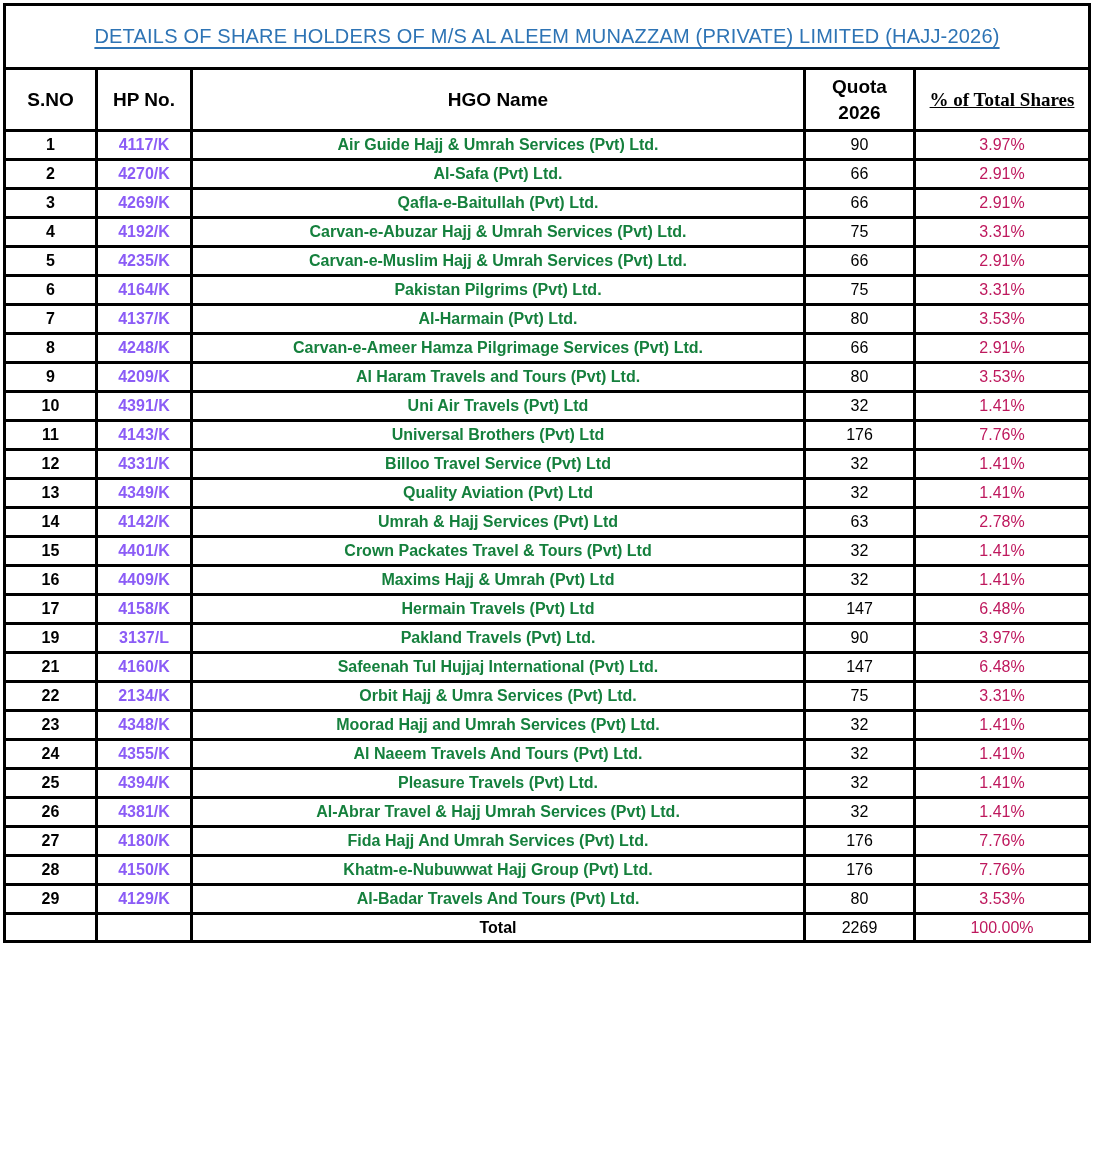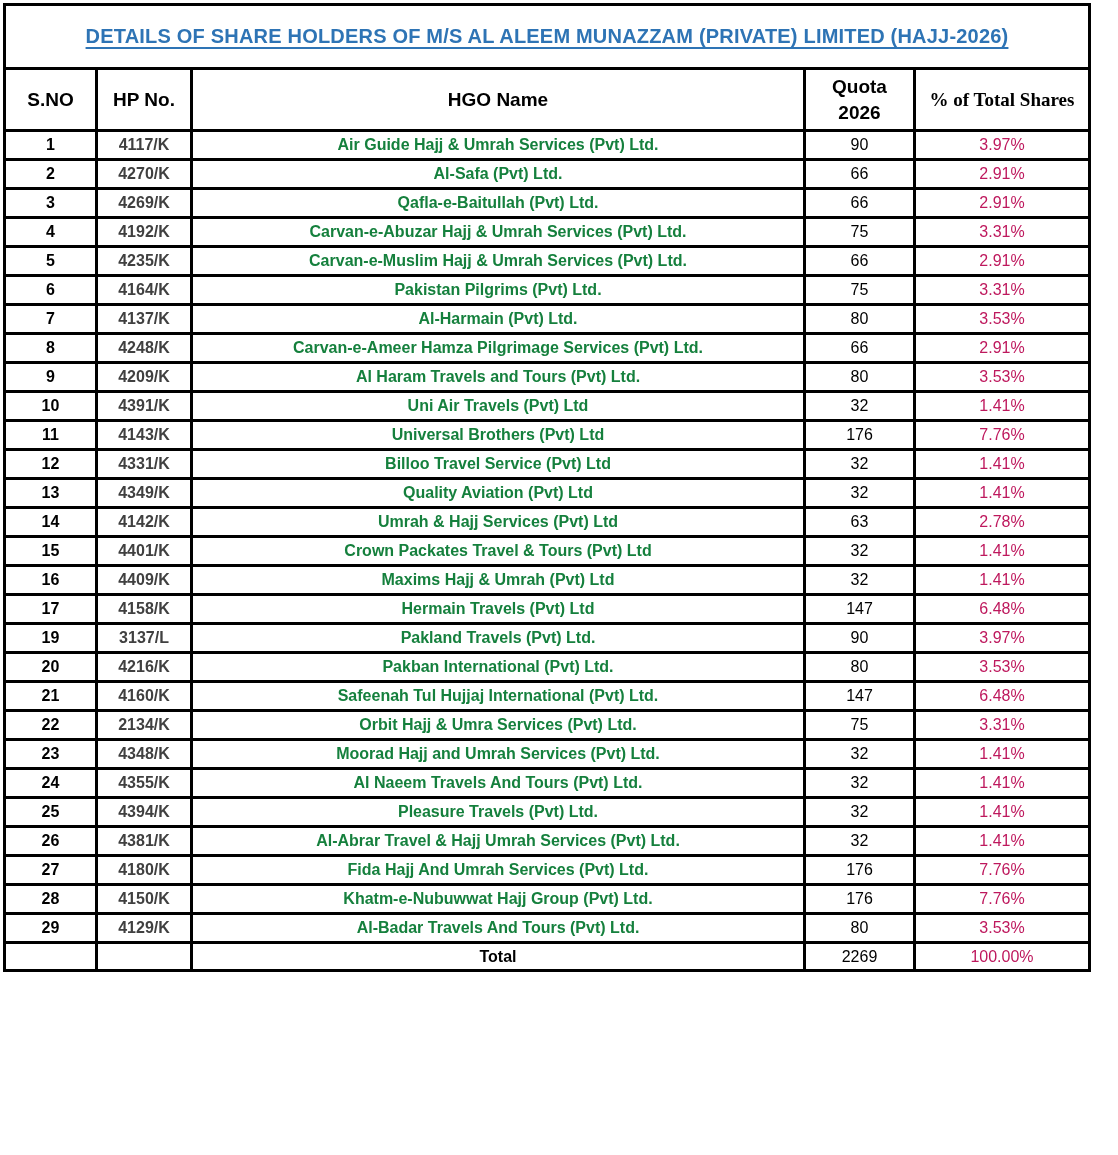--- a/index.html
+++ b/index.html
@@ -33,52 +33,53 @@
   col.c-sno   { width: 92px; }
   col.c-hp    { width: 95px; }
   col.c-name  { width: 613px; }
   col.c-quota { width: 110px; }
   col.c-pct   { width: 175px; }
 
   
   tr.title-row { height: 64px; }
   .title-cell {
     font-size: 20px;
-    font-weight: bold;
+    font-weight: normal;
     color: #2E74B5;
     text-decoration: underline;
     text-underline-offset: 4px;
     letter-spacing: 0.2px;
   }
 
   
   tr.header-row { height: 62px; }
   tr.header-row th {
     font-size: 19px;
     font-weight: bold;
     color: #000000;
   }
   th.h-quota div { line-height: 26px; font-size: 19px; }
   th.h-pct {
     font-family: "Liberation Serif", serif;
     font-size: 17px;
     white-space: nowrap;
+    text-decoration: underline;
   }
 
   
   tr.data-row { height: 29px; }
   td.sno-cell {
     font-size: 16px;
     font-weight: bold;
     color: #000000;
   }
   td.hp-cell {
     font-size: 16px;
     font-weight: bold;
-    color: #404040;
+    color: #8b5cf6;
   }
   td.name-cell {
     font-size: 16px;
     font-weight: bold;
     color: #15803d;
   }
   td.quota-cell {
     font-size: 16px;
     font-weight: normal;
     color: #000000;
@@ -245,27 +246,20 @@
           <td class="pct-cell">6.48%</td>
         </tr>
         <tr class="data-row">
           <td class="sno-cell">19</td>
           <td class="hp-cell">3137/L</td>
           <td class="name-cell">Pakland Travels (Pvt) Ltd.</td>
           <td class="quota-cell">90</td>
           <td class="pct-cell">3.97%</td>
         </tr>
         <tr class="data-row">
-          <td class="sno-cell">20</td>
-          <td class="hp-cell">4216/K</td>
-          <td class="name-cell">Pakban International (Pvt) Ltd.</td>
-          <td class="quota-cell">80</td>
-          <td class="pct-cell">3.53%</td>
-        </tr>
-        <tr class="data-row">
           <td class="sno-cell">21</td>
           <td class="hp-cell">4160/K</td>
           <td class="name-cell">Safeenah Tul Hujjaj International (Pvt) Ltd.</td>
           <td class="quota-cell">147</td>
           <td class="pct-cell">6.48%</td>
         </tr>
         <tr class="data-row">
           <td class="sno-cell">22</td>
           <td class="hp-cell">2134/K</td>
           <td class="name-cell">Orbit Hajj &amp; Umra Services (Pvt) Ltd.</td>

